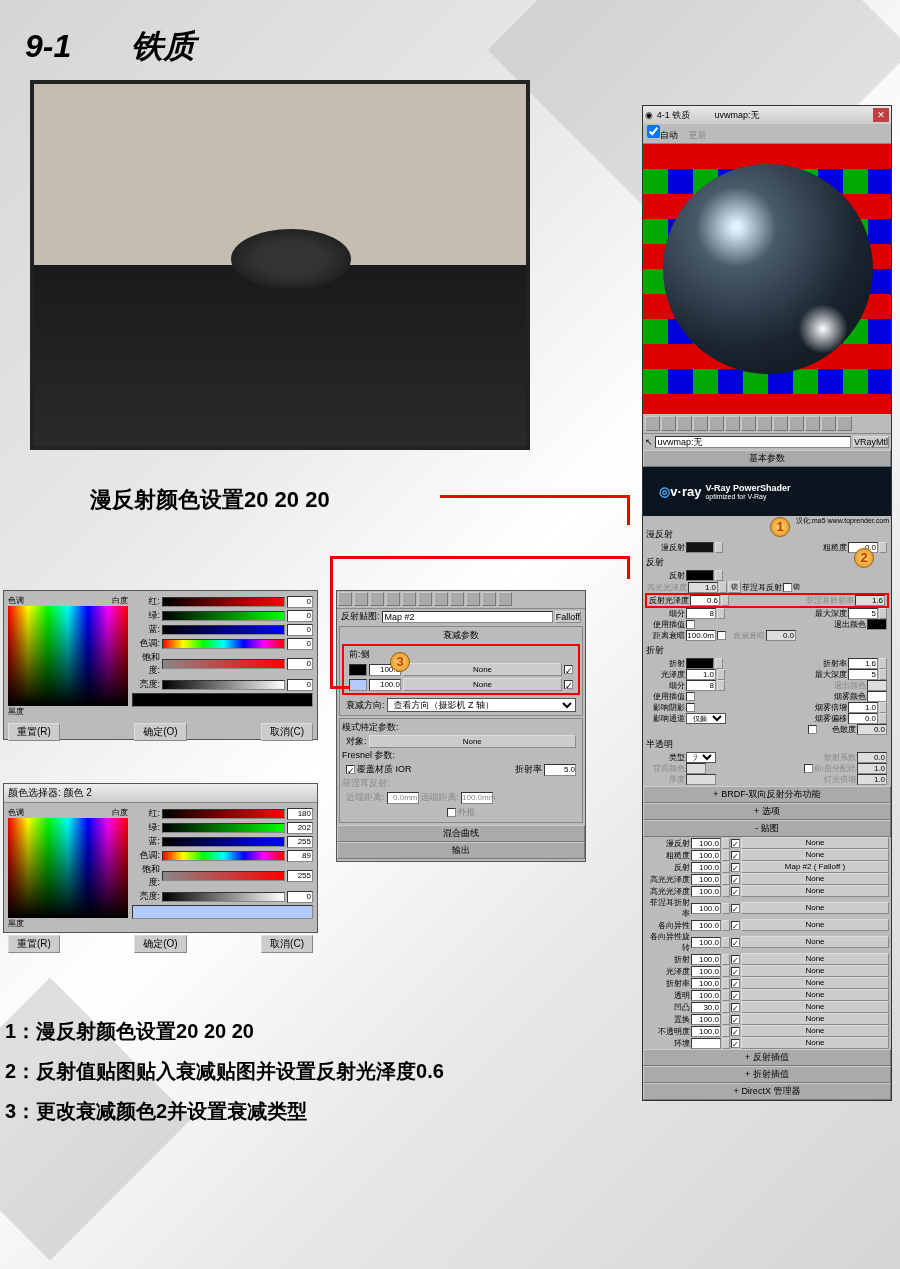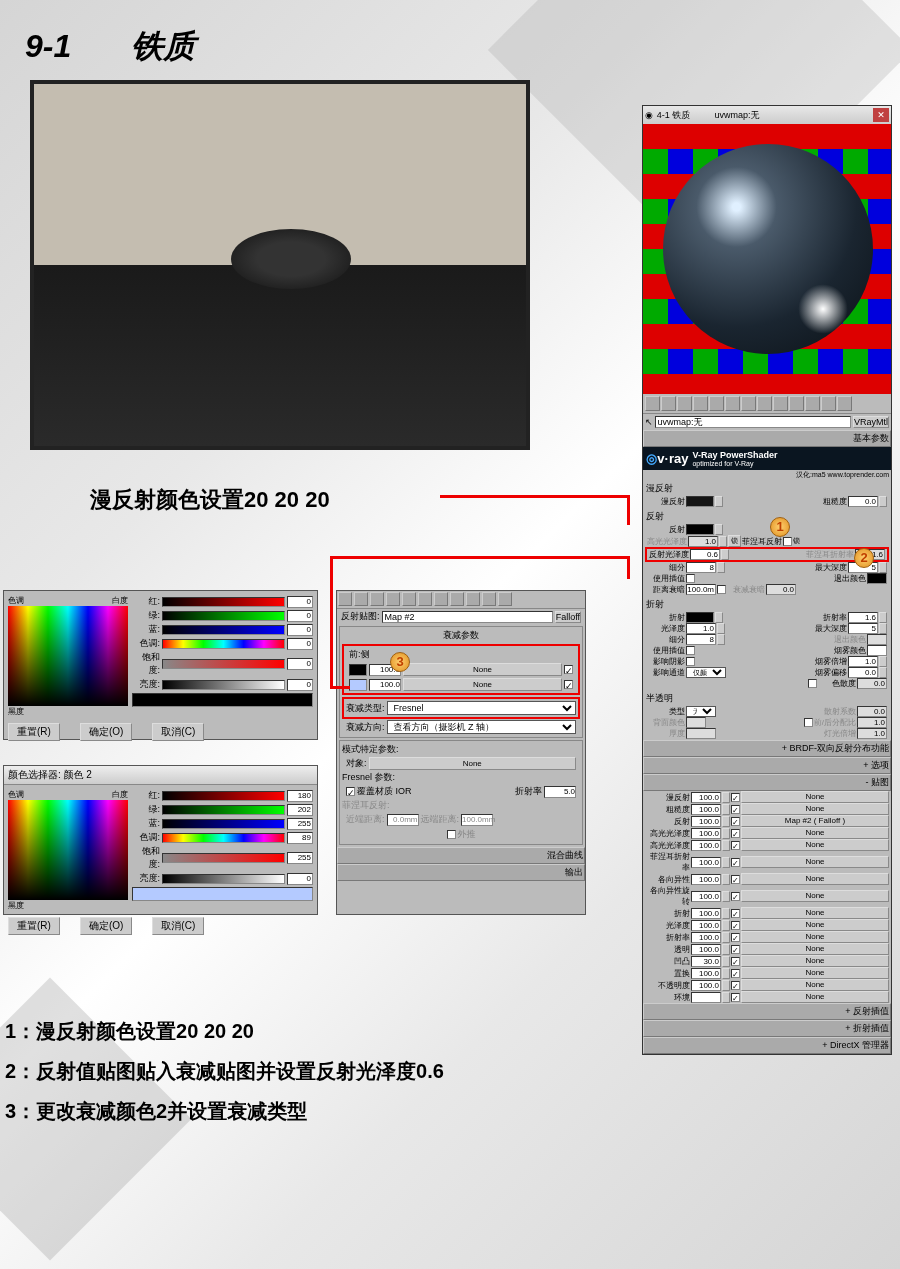--- a/index.html
+++ b/index.html
@@ -20,34 +20,34 @@
 .rl4{top:556px;left:627px;width:3px;height:23px}
 .rl5{top:556px;left:330px;width:3px;height:130px}
 .rl6{top:686px;left:330px;width:20px;height:3px}
 .instr{position:absolute;left:5px;font-size:20px;font-weight:900}
 .i1{top:1018px}
 .i2{top:1058px}
 .i3{top:1098px}
 
 .cpanel{position:absolute;left:3px;width:315px;background:#bbb;border:1px solid #555;font-size:10px}
 .cp1{top:590px;height:150px}
-.cp2{top:765px;height:150px}
+.cp2{top:783px;height:150px}
 .cp-title{background:linear-gradient(#eee,#ccc);padding:2px 4px;font-size:10px;border-bottom:1px solid #888}
 .cp-body{display:flex;padding:4px;gap:4px}
 .cp-grad{width:120px;height:100px;background:linear-gradient(to right,red,yellow,lime,cyan,blue,magenta,red);position:relative}
 .cp-grad::after{content:"";position:absolute;inset:0;background:linear-gradient(to bottom,transparent,#000)}
 .cp-sliders{flex:1}
 .cp-row{display:flex;align-items:center;gap:2px;margin-bottom:1px}
 .cp-row label{width:28px;text-align:right;font-size:9px}
 .cp-slider{flex:1;height:10px;background:linear-gradient(to right,#000,#f00);border:1px inset #888}
 .cp-val{width:26px;height:12px;background:#fff;border:1px inset #888;font-size:8px;text-align:right;padding-right:1px}
-.cp-btns{display:flex;gap:20px;padding:2px 4px;justify-content:flex-start}
+.cp-btns{display:flex;gap:20px;padding:2px 4px;justify-content:space-between}
 .cp-btn{background:#ccc;border:1px outset #ddd;padding:1px 8px;font-size:10px}
 
-.fpanel{position:absolute;left:336px;top:590px;width:250px;height:325px;background:#bbb;border:1px solid #555;font-size:9px}
+.fpanel{position:absolute;left:336px;top:590px;width:250px;height:272px;background:#bbb;border:1px solid #555;font-size:9px}
 .fp-tools{height:18px;background:#bbb;border-bottom:1px solid #888;display:flex;gap:2px;padding:1px}
 .fp-tool{width:14px;height:14px;background:#aaa;border:1px outset #ccc}
 .fp-row{display:flex;align-items:center;gap:2px;padding:1px 4px}
 .fp-label{font-size:9px}
 .fp-input{background:#fff;border:1px inset #888;padding:0 2px;font-size:9px;flex:1}
 .fp-btn{background:#ccc;border:1px outset #ddd;padding:0 0;font-size:9px}
 .fp-section{border:1px solid #888;margin:2px;padding:2px}
 .fp-sec-title{text-align:center;font-size:9px;margin-bottom:2px}
 .fp-swatch{width:18px;height:12px;border:1px inset #888}
 .fp-num{width:32px;height:12px;background:#fff;border:1px inset #888;font-size:8px;text-align:right}
@@ -63,22 +63,22 @@
 .mat-title{background:linear-gradient(#e8e8e8,#ccc);padding:2px;display:flex;align-items:center;gap:4px;font-size:9px}
 .mat-close{margin-left:auto;width:16px;height:14px;background:#c04040;color:#fff;text-align:center;font-size:9px;line-height:14px}
 .mat-menubar{padding:1px 4px;font-size:9px;border-bottom:1px solid #888}
 .mat-sphere-area{height:270px;background:#000;position:relative;display:flex;flex-wrap:wrap}
 .mat-checker{position:absolute;inset:0;background-image:repeating-conic-gradient(#d00 0deg 90deg,#00d 90deg 180deg,#0a0 180deg 270deg,#d00 270deg 360deg);background-size:50px 50px}
 .mat-sphere{position:absolute;top:20px;left:20px;width:210px;height:210px;border-radius:50%;background:radial-gradient(circle at 35% 30%,#e0f0ff 2%,#4a5a6a 20%,#1a2530 60%,#0a1015 100%)}
 .mat-sphere::after{content:"";position:absolute;bottom:20px;right:25px;width:50px;height:50px;border-radius:50%;background:radial-gradient(#fff,transparent 70%)}
 .mat-tools{display:flex;flex-wrap:wrap;gap:1px;padding:2px;background:#bbb;border-bottom:1px solid #888}
 .mat-tool{width:15px;height:15px;background:#aaa;border:1px outset #ccc}
 .mat-name-row{display:flex;padding:2px;gap:2px;align-items:center}
-.mat-sec-head{background:#aaa;text-align:right;font-size:9px;padding:1px;border:1px outset #ccc}
-.vray-banner{background:#0a1520;color:#fff;padding:3px;display:flex;align-items:center;gap:4px}
+.mat-sec-head{background:#aaa;text-align:center;font-size:9px;padding:1px;border:1px outset #ccc}
+.vray-banner{background:#0a1520;color:#fff;padding:16px;display:flex;align-items:center;gap:4px}
 .vray-logo{font-size:13px;font-weight:bold}
 .vray-logo b{color:#4af}
 .vray-sub{font-size:7px}
 .mat-group{padding:1px 2px}
 .mat-group-title{font-size:9px;padding:1px}
 .mat-prow{display:flex;align-items:center;gap:1px;padding:0 2px;font-size:8px}
 .mat-plabel{text-align:right;font-size:8px;min-width:38px}
 .mat-swatch{width:28px;height:11px;border:1px inset #888;background:#000}
 .mat-num{width:30px;height:11px;background:#fff;border:1px inset #888;font-size:8px;text-align:right;padding-right:1px}
 .mat-spin{width:8px;height:11px;background:#ccc;border:1px outset #ddd}
@@ -250,24 +250,20 @@
           <button class="fp-none-btn">None</button>
           <div class="mat-chk">✓</div>
         </div>
       <div class="fp-row">
           <div class="fp-swatch" style="background:#b4caff"></div>
           <div class="fp-num">100.0</div>
           <button class="fp-none-btn">None</button>
           <div class="mat-chk">✓</div>
         </div>
     </div>
-    <div class="fp-row redbox" style="padding:2px">
-        <span class="fp-label">衰减类型:</span>
-        <select class="fp-select"><option>Fresnel</option></select>
-      </div>
     <div class="fp-row">
         <span class="fp-label">衰减方向:</span>
         <select class="fp-select"><option>查看方向（摄影机 Z 轴）</option></select>
       </div>
   </div>
   <div class="fp-section">
     <div class="fp-label">模式特定参数:</div>
     <div class="fp-row">
         <span class="fp-label">对象:</span>
         <button class="fp-none-btn">None</button>
@@ -296,20 +292,24 @@
   <div class="mat-sec-head">输出</div>
 </div>
 
 <div class="matpanel">
   <div class="mat-title">
     <span>◉</span>
     <span>4-1  铁质</span>
     <span style="margin-left:20px">uvwmap:无</span>
     <div class="mat-close">✕</div>
   </div>
+  <div class="mat-menubar">
+    <input type="checkbox" checked="" style=""><span>自动</span>
+    <span style="margin-left:8px;color:#888">更新</span>
+  </div>
   <div class="mat-sphere-area">
     <div class="mat-checker"></div>
     <div class="mat-sphere"></div>
   </div>
   <div class="mat-tools">
     <div class="mat-tool"></div>
       <div class="mat-tool"></div>
       <div class="mat-tool"></div>
       <div class="mat-tool"></div>
       <div class="mat-tool"></div>

